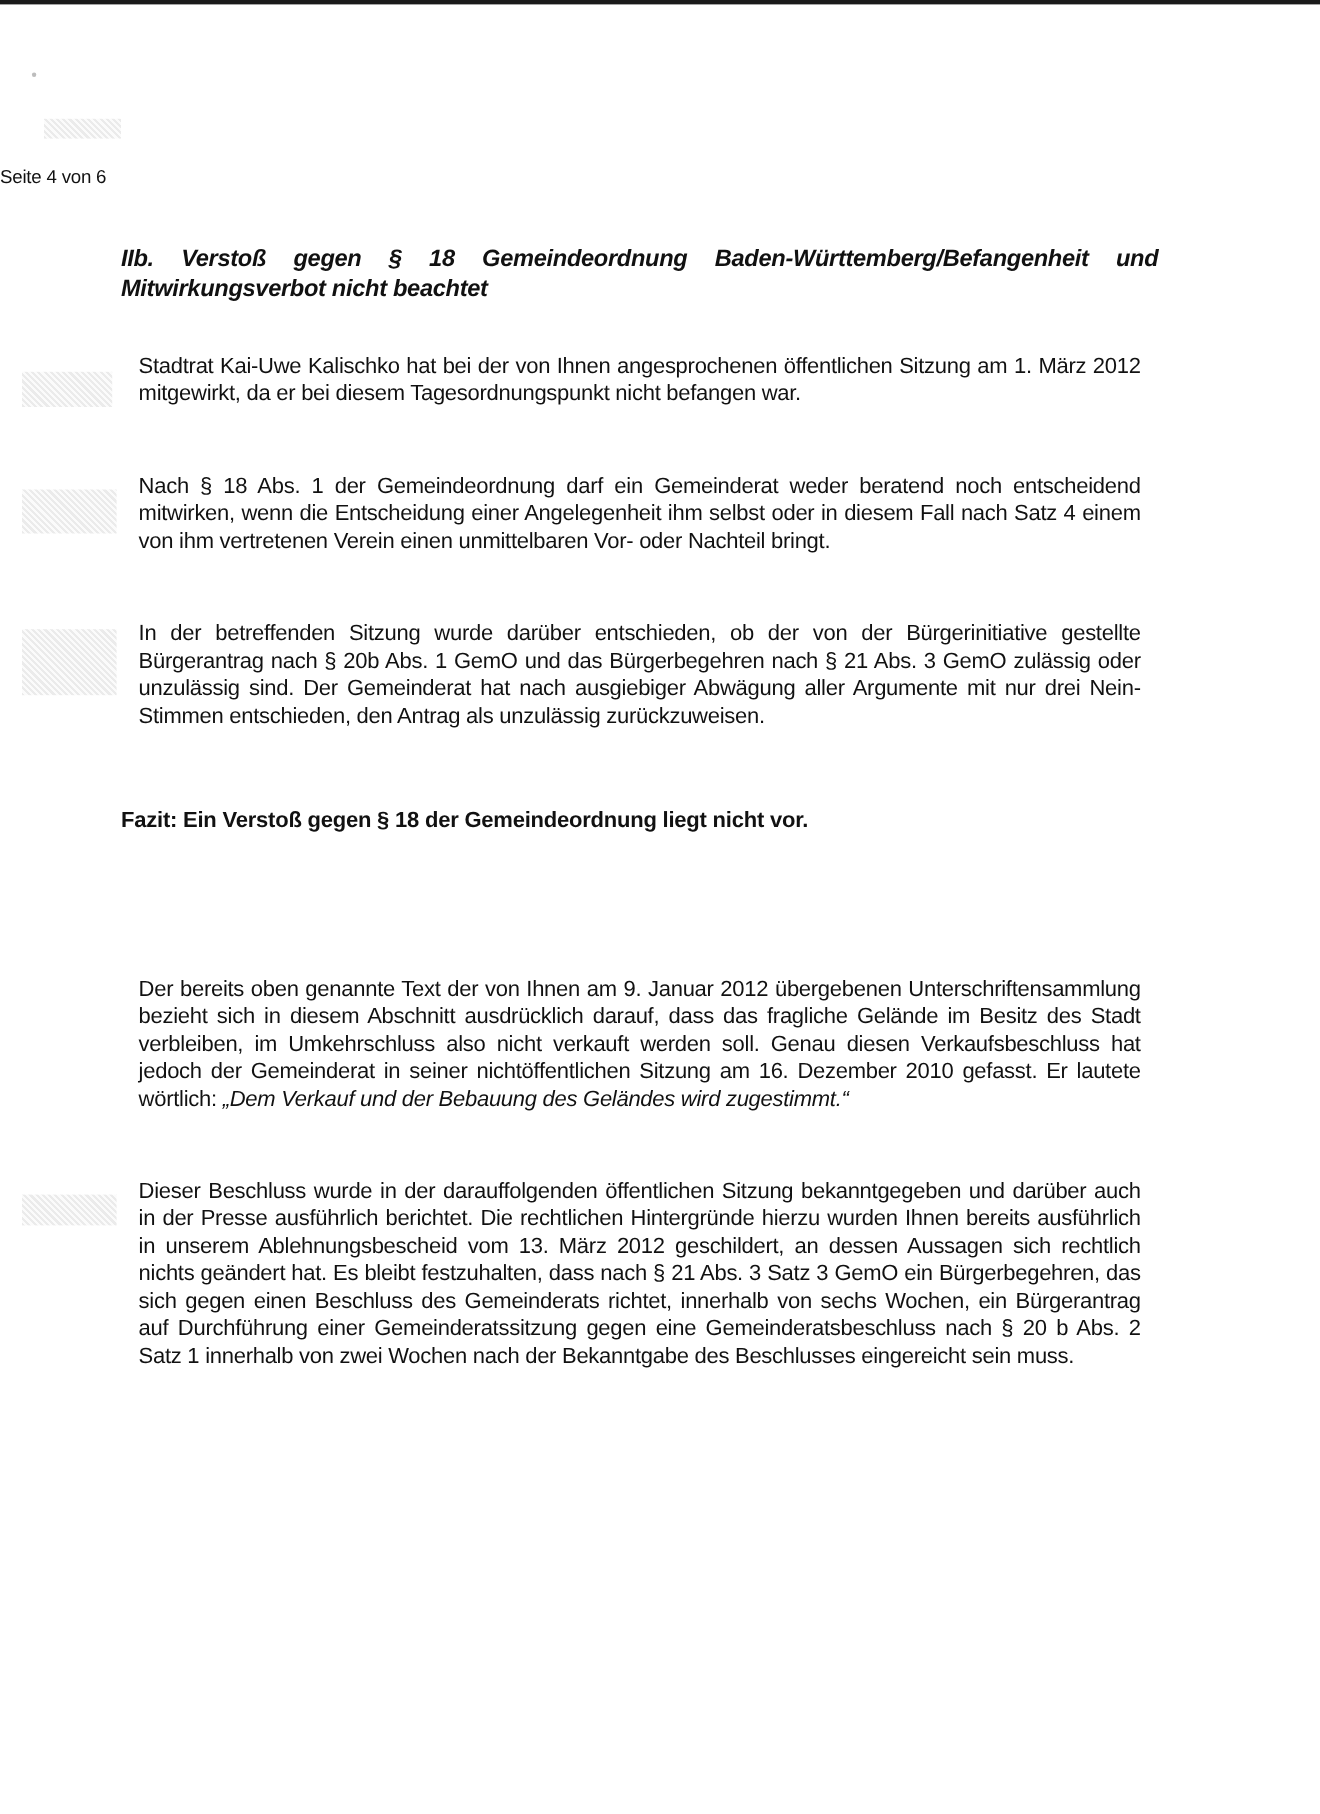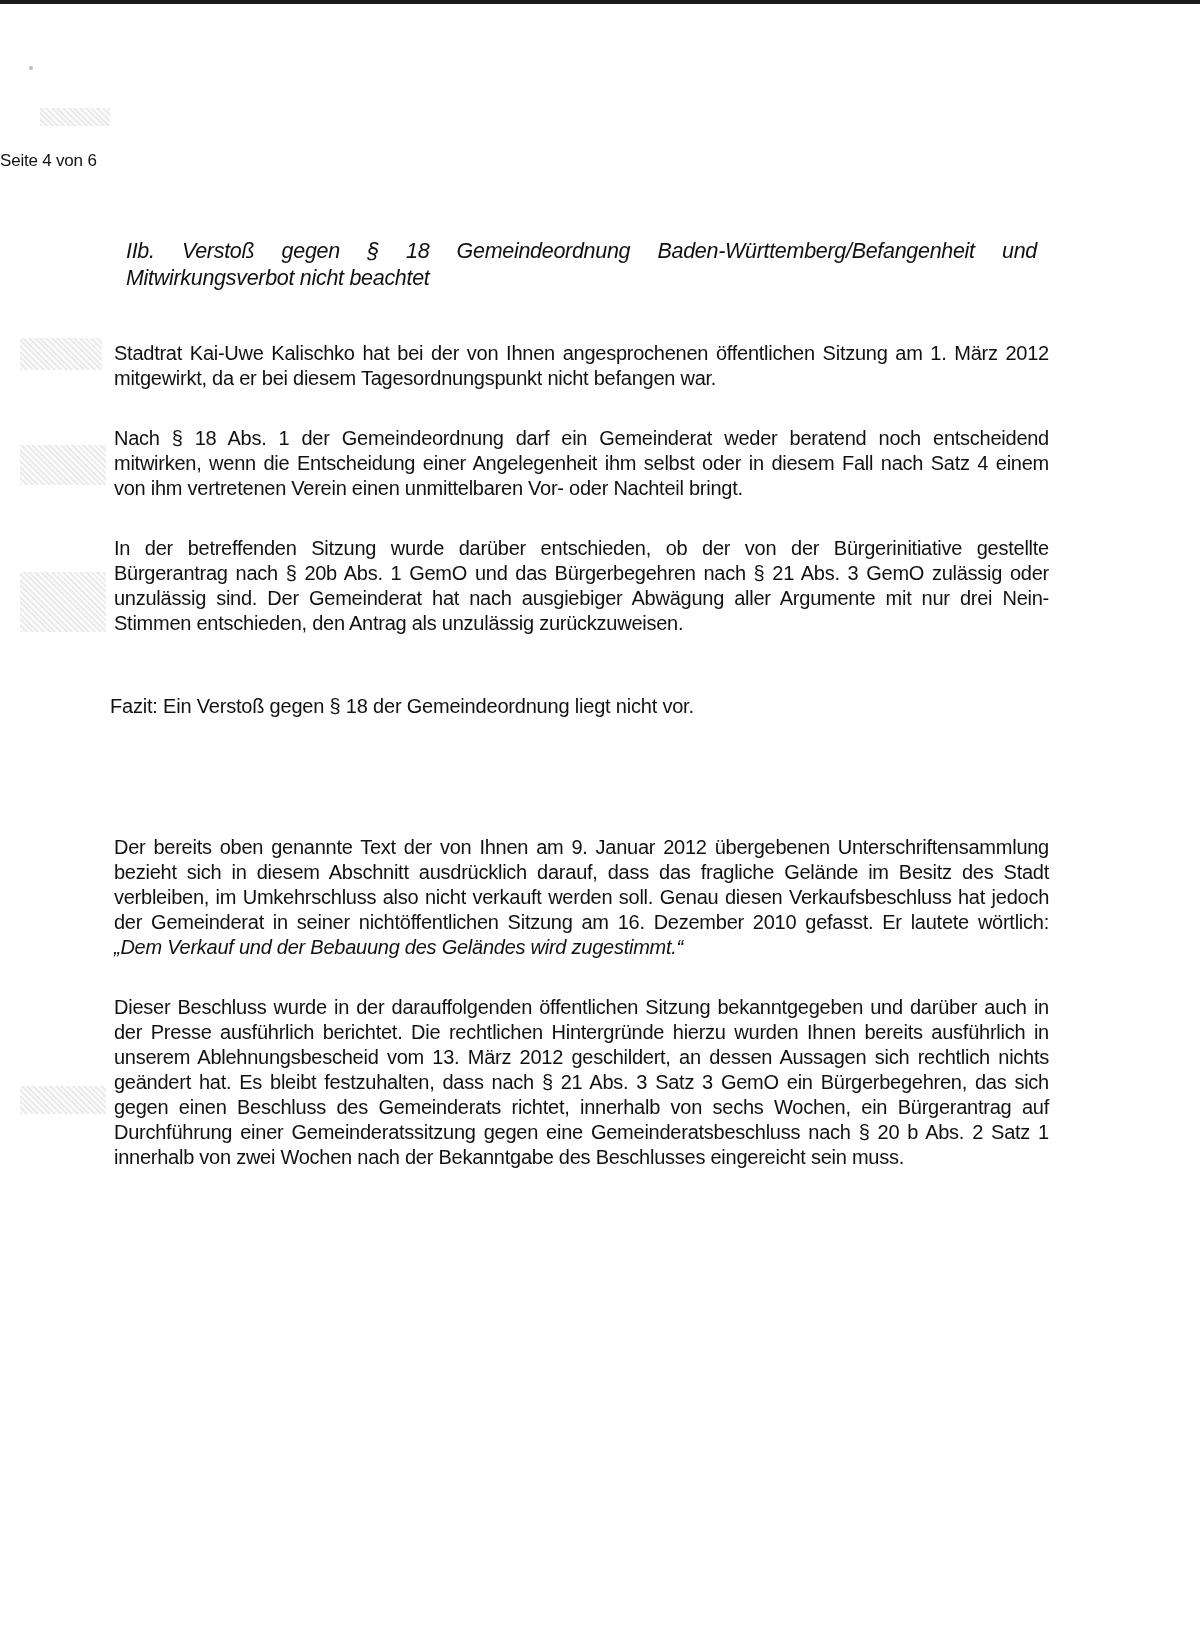--- a/index.html
+++ b/index.html
@@ -23,31 +23,31 @@
       opacity: 0.8;
     }
     .page-number {
       position: absolute; top: 151px; left: 0; width: 1200px;
       text-align: left; font-size: 17px; letter-spacing: -0.2px;
     }
     .content {
       position: absolute; left: 110px; top: 222px; width: 943px;
     }
     .heading {
-      font-weight: normal; font-style: italic; font-size: 21.5px; line-height: 27px;
+      font-weight: bold; font-style: italic; font-size: 21.5px; line-height: 27px;
       text-align: justify; text-align-last: left; letter-spacing: -0.3px;
-      margin: 16px;
+      margin: 0;
     }
     .para {
       font-size: 20px; line-height: 25px; text-align: justify; text-align-last: left;
-      margin: 4px; letter-spacing: -0.25px;
+      margin: 16px; letter-spacing: -0.25px;
     }
     .para em { font-style: italic; }
     .conclusion {
-      font-size: 20px; line-height: 25px; font-weight: normal; margin: 0; letter-spacing: -0.2px;
+      font-size: 20px; line-height: 25px; font-weight: bold; margin: 0; letter-spacing: -0.2px;
     }
     .gap-s { height: 29px; }
     .gap-m { height: 27px; }
     .gap-l { height: 56px; }
   </style>
 </head>
 <body>
 
 <div class="top-border"></div>
 <div class="scan-speck" style="left:29px;top:66px;width:4px;height:4px;"></div>

